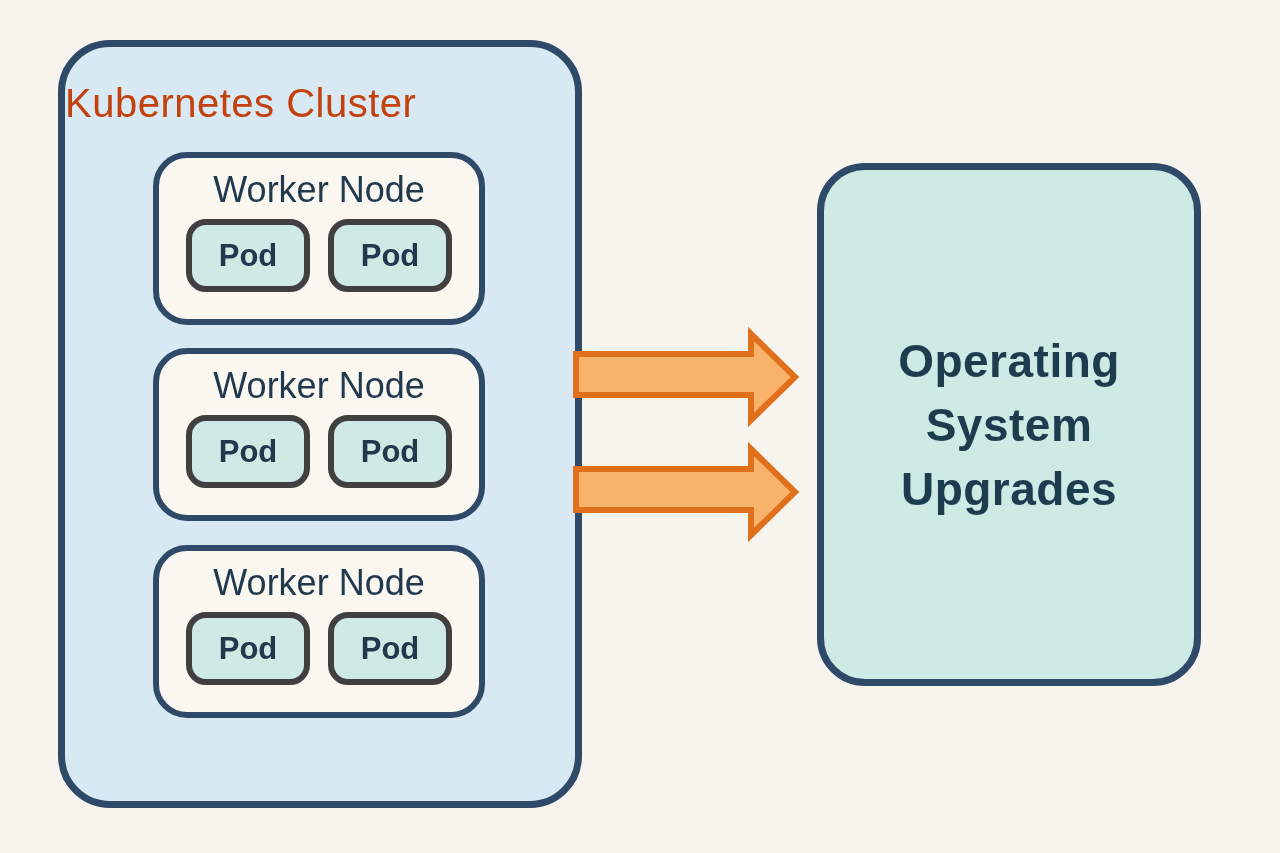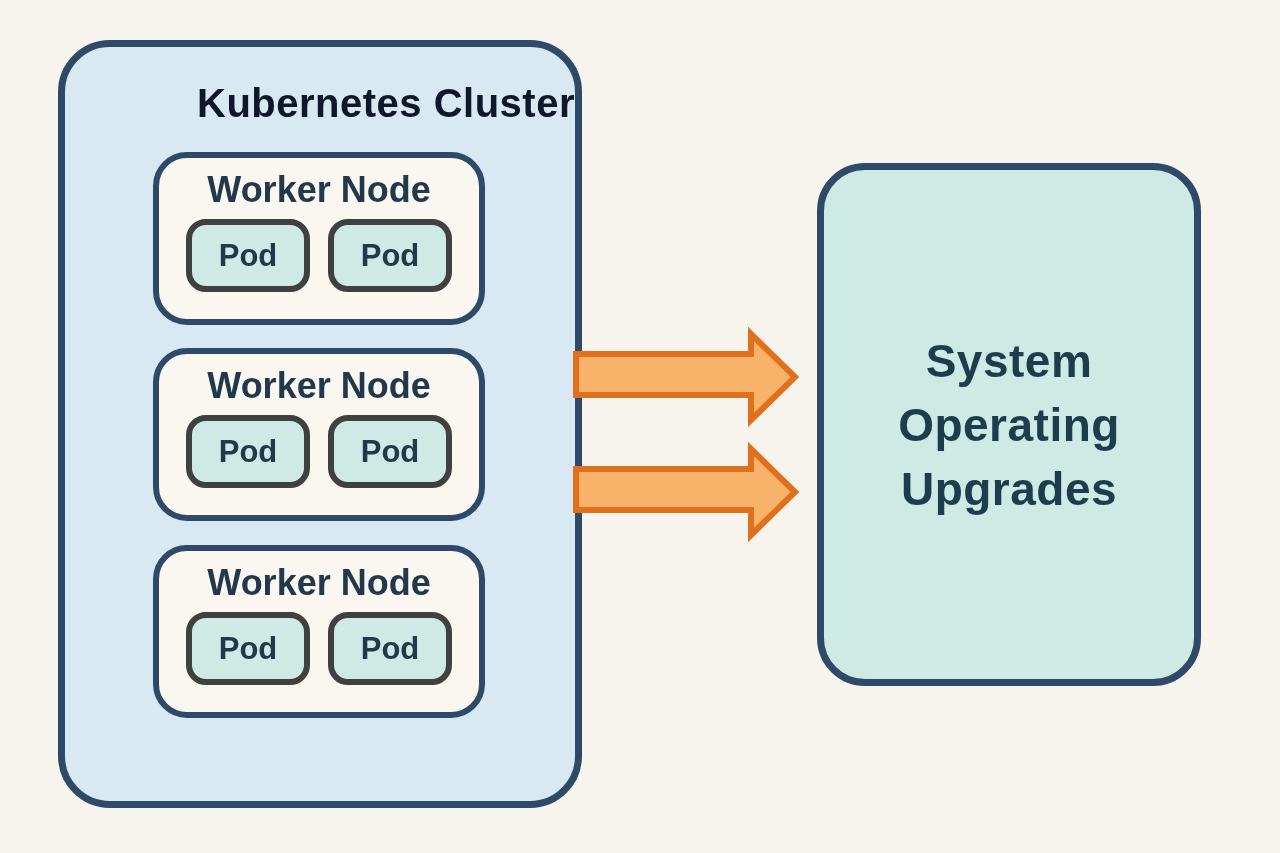--- a/index.html
+++ b/index.html
@@ -27,24 +27,24 @@
     background: #d9e9f4;
     border: 7px solid #2e4a68;
     border-radius: 52px;
   }
   .cluster-title {
     position: absolute;
     left: 0;
     top: 34px;
     width: 100%;
     margin: 0;
-    text-align: right;
+    text-align: left;
     font-size: 40px;
-    font-weight: 700;
-    color: #0f172a;
+    font-weight: 400;
+    color: #c2410c;
     letter-spacing: 0.5px;
   }
 
   
   .node {
     position: absolute;
     left: 88px;
     width: 332px;
     height: 173px;
     box-sizing: border-box;
@@ -54,21 +54,21 @@
     display: flex;
     flex-direction: column;
     align-items: center;
   }
   .node-1 { top: 105px; }
   .node-2 { top: 301px; }
   .node-3 { top: 498px; }
   .node-title {
     margin-top: 11px;
     font-size: 36px;
-    font-weight: 700;
+    font-weight: 400;
     color: #22384d;
     line-height: 1.15;
   }
   .pods {
     display: flex;
     gap: 18px;
     margin-top: 9px;
   }
   .pod {
     width: 124px;
@@ -157,18 +157,18 @@
       </div>
     </div>
   </section>
 
   <svg class="arrows" width="230" height="215" viewBox="0 0 230 215">
     <path class="arrow" d="M0,26 L175,26 L175,6 L219,49 L175,92 L175,67 L0,67 Z"></path>
     <path class="arrow" d="M0,141 L175,141 L175,121 L219,164 L175,207 L175,182 L0,182 Z"></path>
   </svg>
 
   <section class="target">
+    <span class="target-line">Operating</span>
     <span class="target-line">System</span>
-    <span class="target-line">Operating</span>
     <span class="target-line">Upgrades</span>
   </section>
 
 </div>
 
 </body></html>

